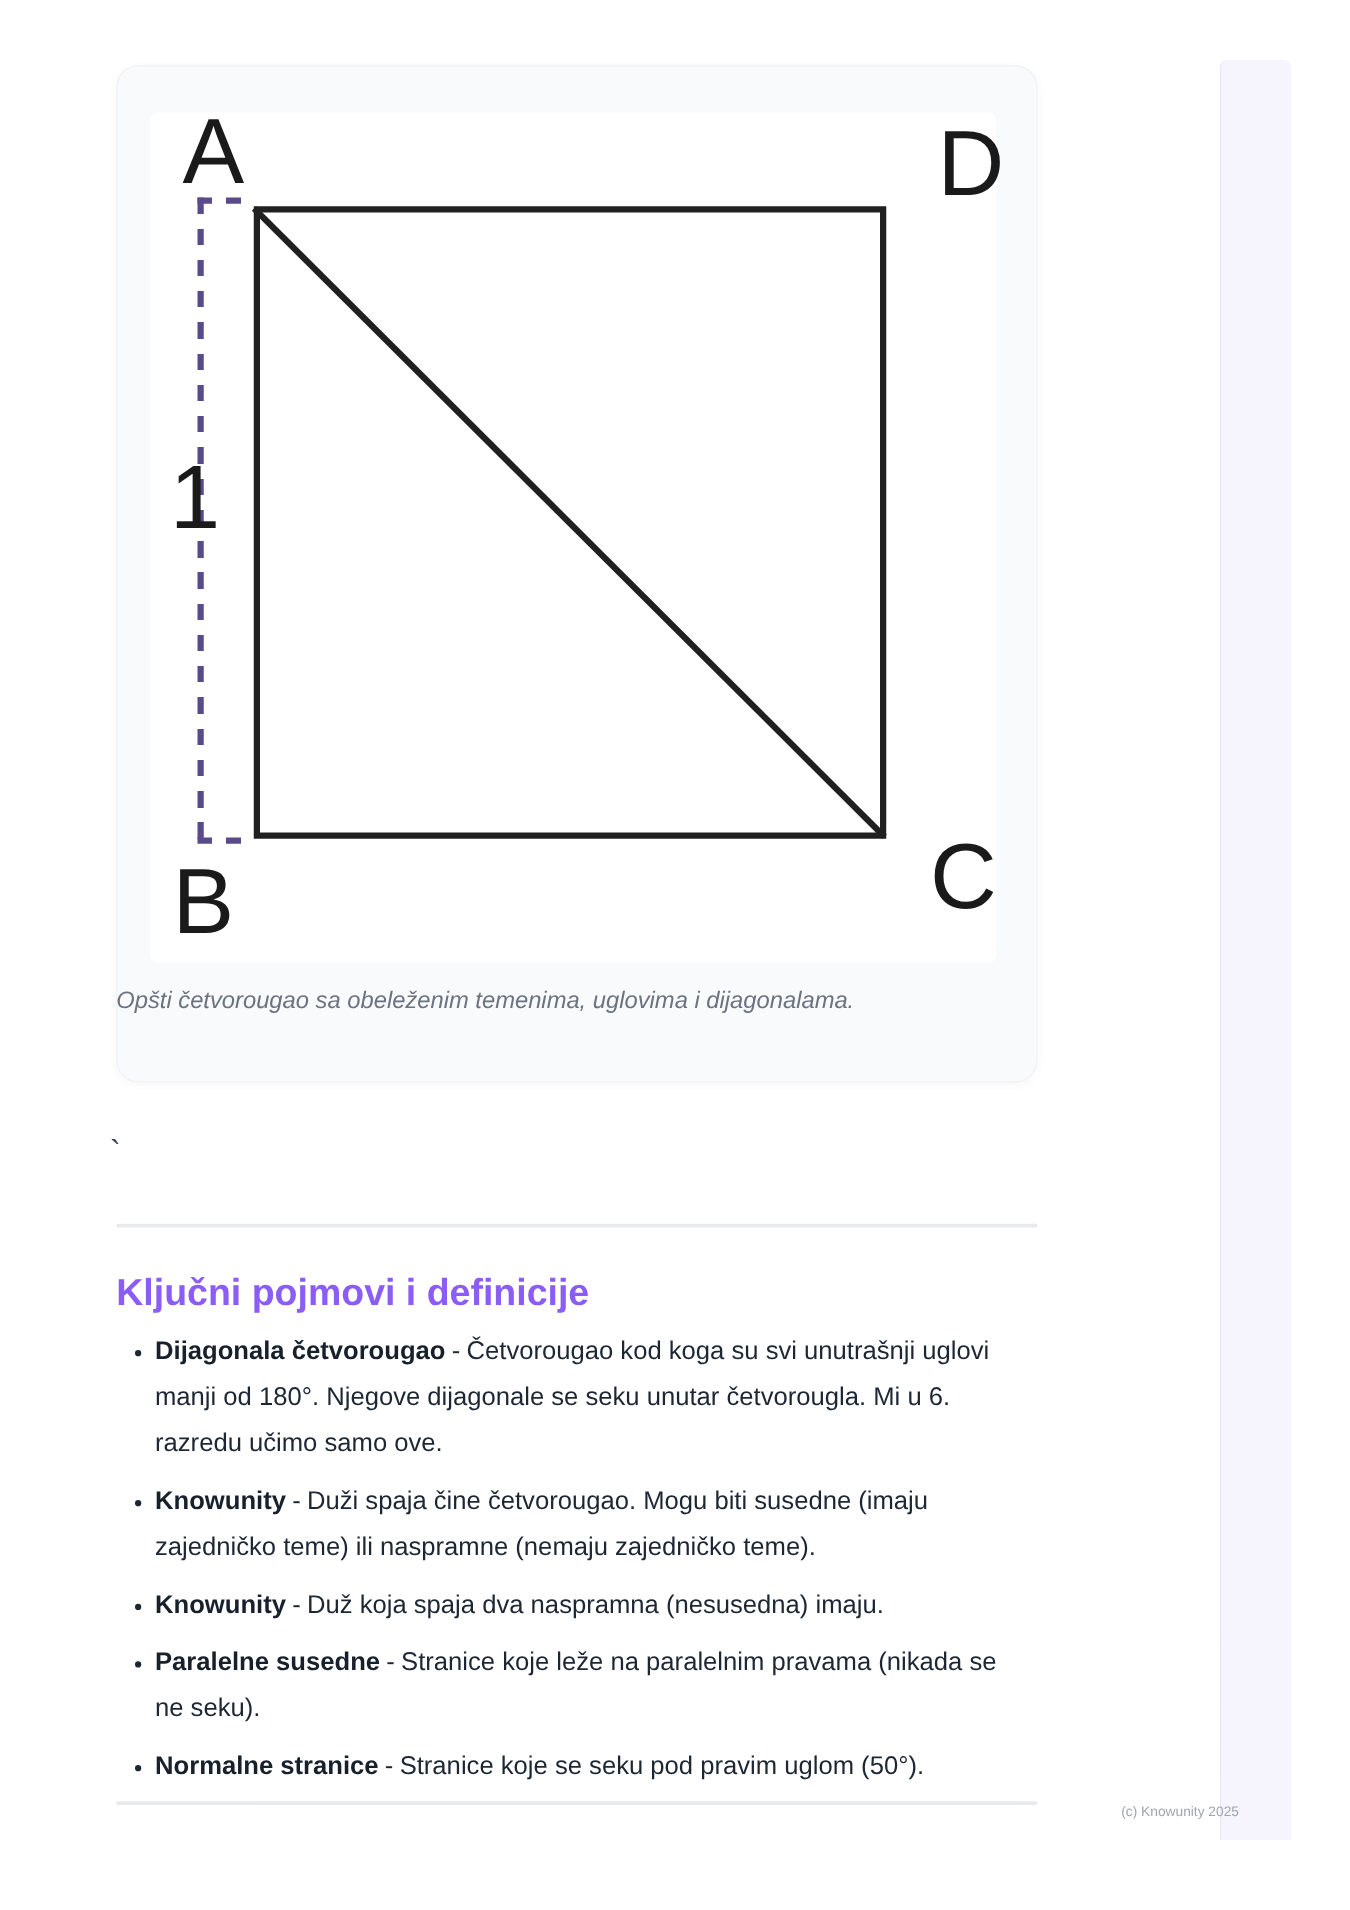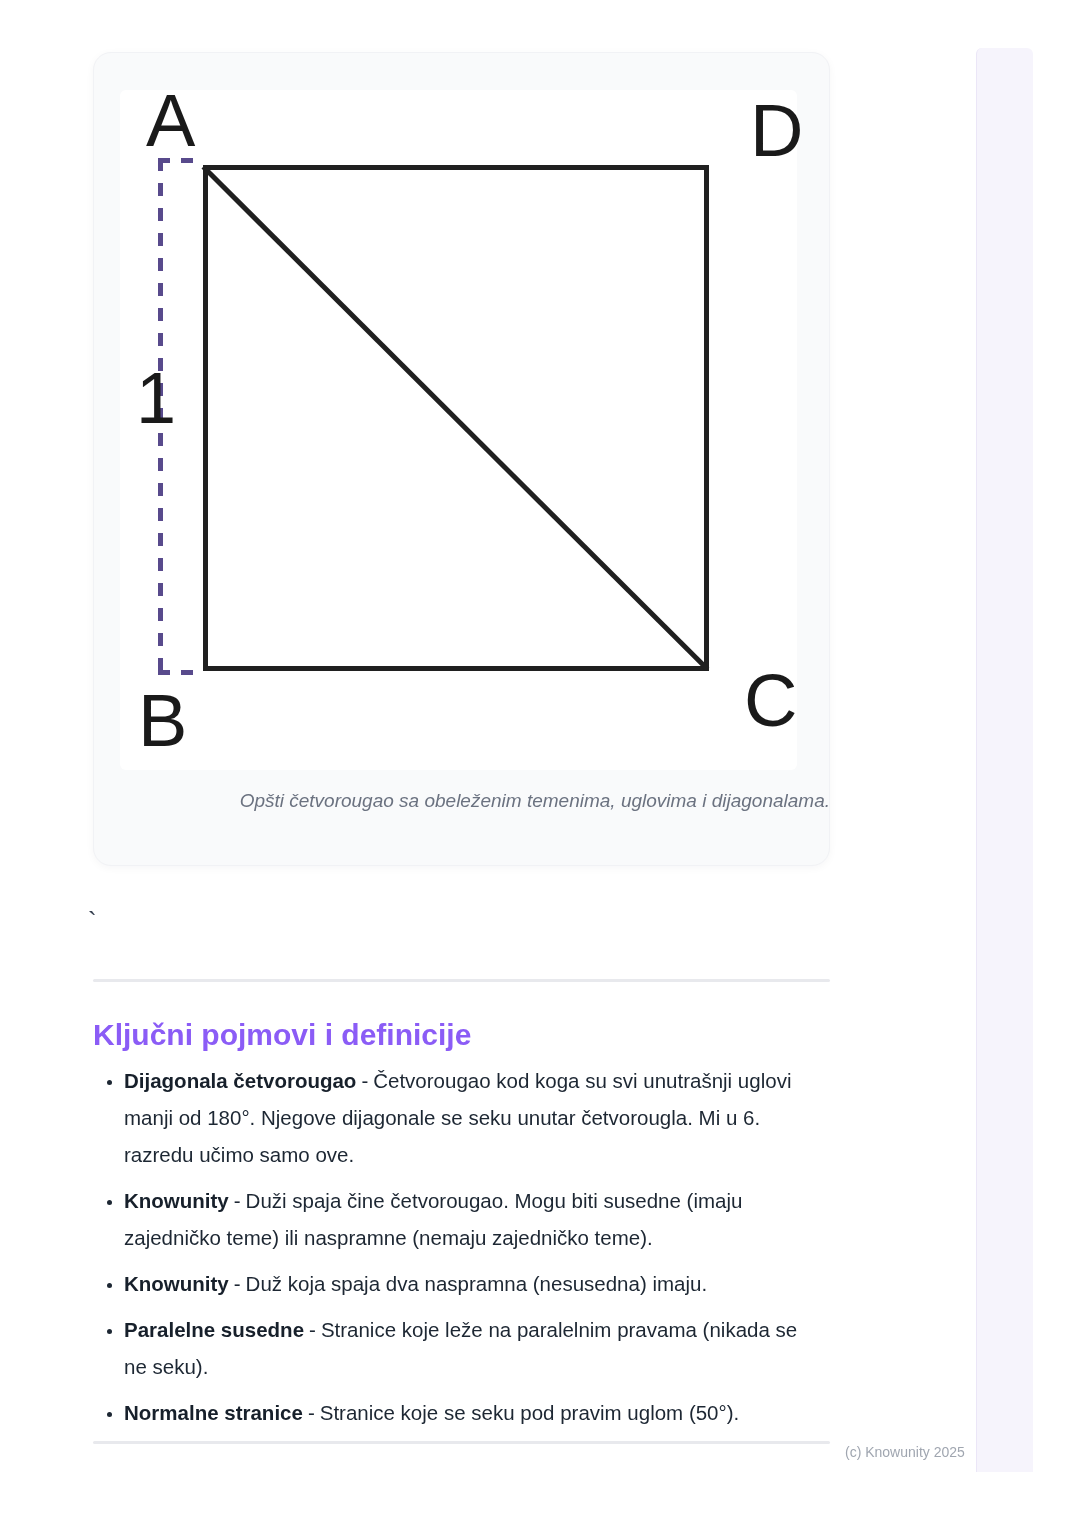--- a/index.html
+++ b/index.html
@@ -96,21 +96,21 @@
     font-size: 72px;
     line-height: 1;
     color: #1a1a1a;
     z-index: 4;
   }
 
   .figure-caption {
     position: absolute;
     left: 93px; top: 790px;
     width: 737px;
-    text-align: right;
+    text-align: left;
     font-style: italic;
     font-size: 19px;
     color: #6b7280;
     z-index: 3;
   }
 
   .stray-tick {
     position: absolute;
     left: 88px; top: 906px;
     font-size: 26px;
@@ -153,22 +153,22 @@
     line-height: 37px;
     margin-bottom: 9px;
     color: #1d2733;
   }
   .definitions li::marker { color: #1d2733; font-size: 0.8em; }
   .definitions strong { font-weight: 700; color: #17202b; }
   .definitions .sep { margin: 0 5px; }
 
   .footer-copyright {
     position: absolute;
-    left: 845px; top: 1444px;
-    font-size: 14px;
+    left: 897px; top: 1444px;
+    font-size: 11px;
     color: #a0a6b0;
     z-index: 2;
   }
 </style>
 </head>
 <body>
 
 <div class="page">
 
   <div class="scroll-track"></div>

